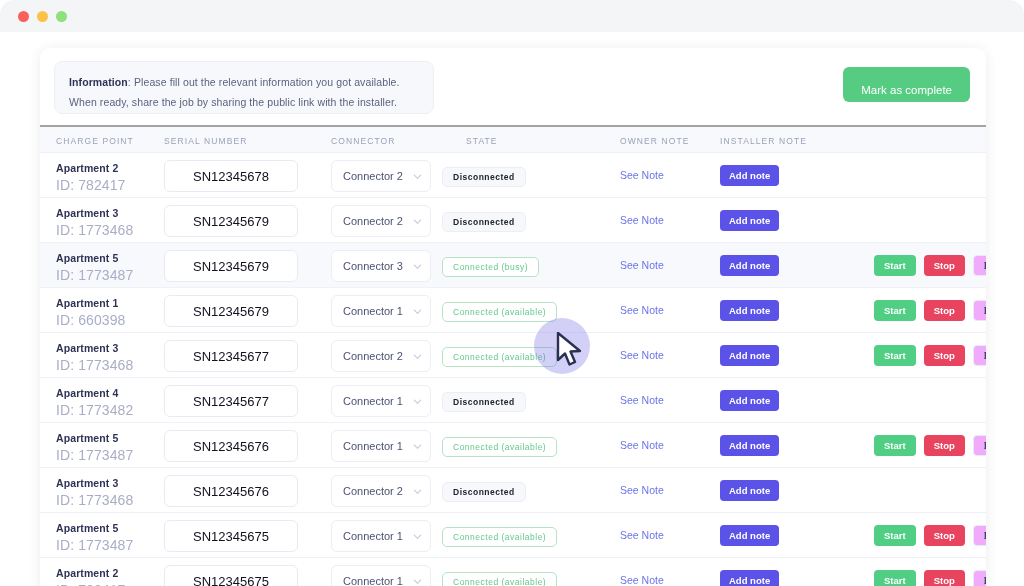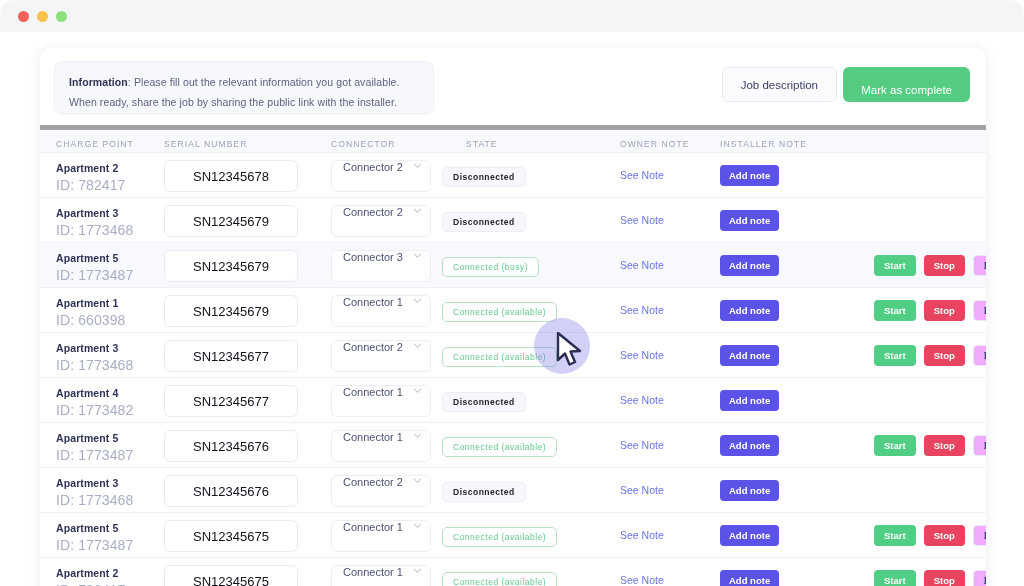--- a/index.html
+++ b/index.html
@@ -96,21 +96,21 @@
     font-family: "Liberation Sans", sans-serif;
     cursor: pointer;
   }
 
   
   #table { width: 946px; }
 
   .thead {
     height: 28px;
     background: #f8f9fc;
-    border-top: 5px solid #a3a3a3;
+    border-top: 2px solid #a3a3a3;
     border-bottom: 1px solid #eef0f5;
     position: relative;
   }
   .thead .th {
     position: absolute; top: 9px;
     font-size: 8.5px;
     letter-spacing: 1.1px;
     color: #9aa0b9;
     text-transform: uppercase;
   }
@@ -138,21 +138,21 @@
     color: #10121c;
     font-family: "Liberation Sans", sans-serif;
   }
 
   .c-conn { position:absolute; left: 291px; top: 7px; }
   .conn-sel {
     width: 100px; height: 32px;
     border: 1px solid #eceef4;
     border-radius: 6px;
     background: #fff;
-    display: flex; 
+    display: flex; align-items: center;
     padding: 0 8px 0 11px;
     cursor: pointer;
   }
   .conn-sel span.lbl { font-size: 11px; color: #4c5274; flex: 1; }
   .chev { width: 9px; height: 9px; display:block; }
 
   .c-state { position:absolute; left: 402px; top: 13px; }
   .badge {
     display: inline-block;
     height: 20px; line-height: 18px;
@@ -222,21 +222,20 @@
 
   <div id="page">
     <div id="card">
 
       <div id="topbar">
 
         <div id="info-box">
           <b>Information</b><span>: </span><span>Please fill out the relevant information you got available. When ready, share the job by sharing the public link with the installer.</span>
         </div>
 
-        <button id="btn-job">Job description</button>
         <button id="btn-complete">Mark as complete</button>
       </div>
 
       <div id="table">
         <div class="thead">
           <div class="th" style="left:16px">CHARGE POINT</div>
           <div class="th" style="left:124px">SERIAL NUMBER</div>
           <div class="th" style="left:291px">CONNECTOR</div>
           <div class="th" style="left:426px">STATE</div>
           <div class="th" style="left:580px">OWNER NOTE</div>

